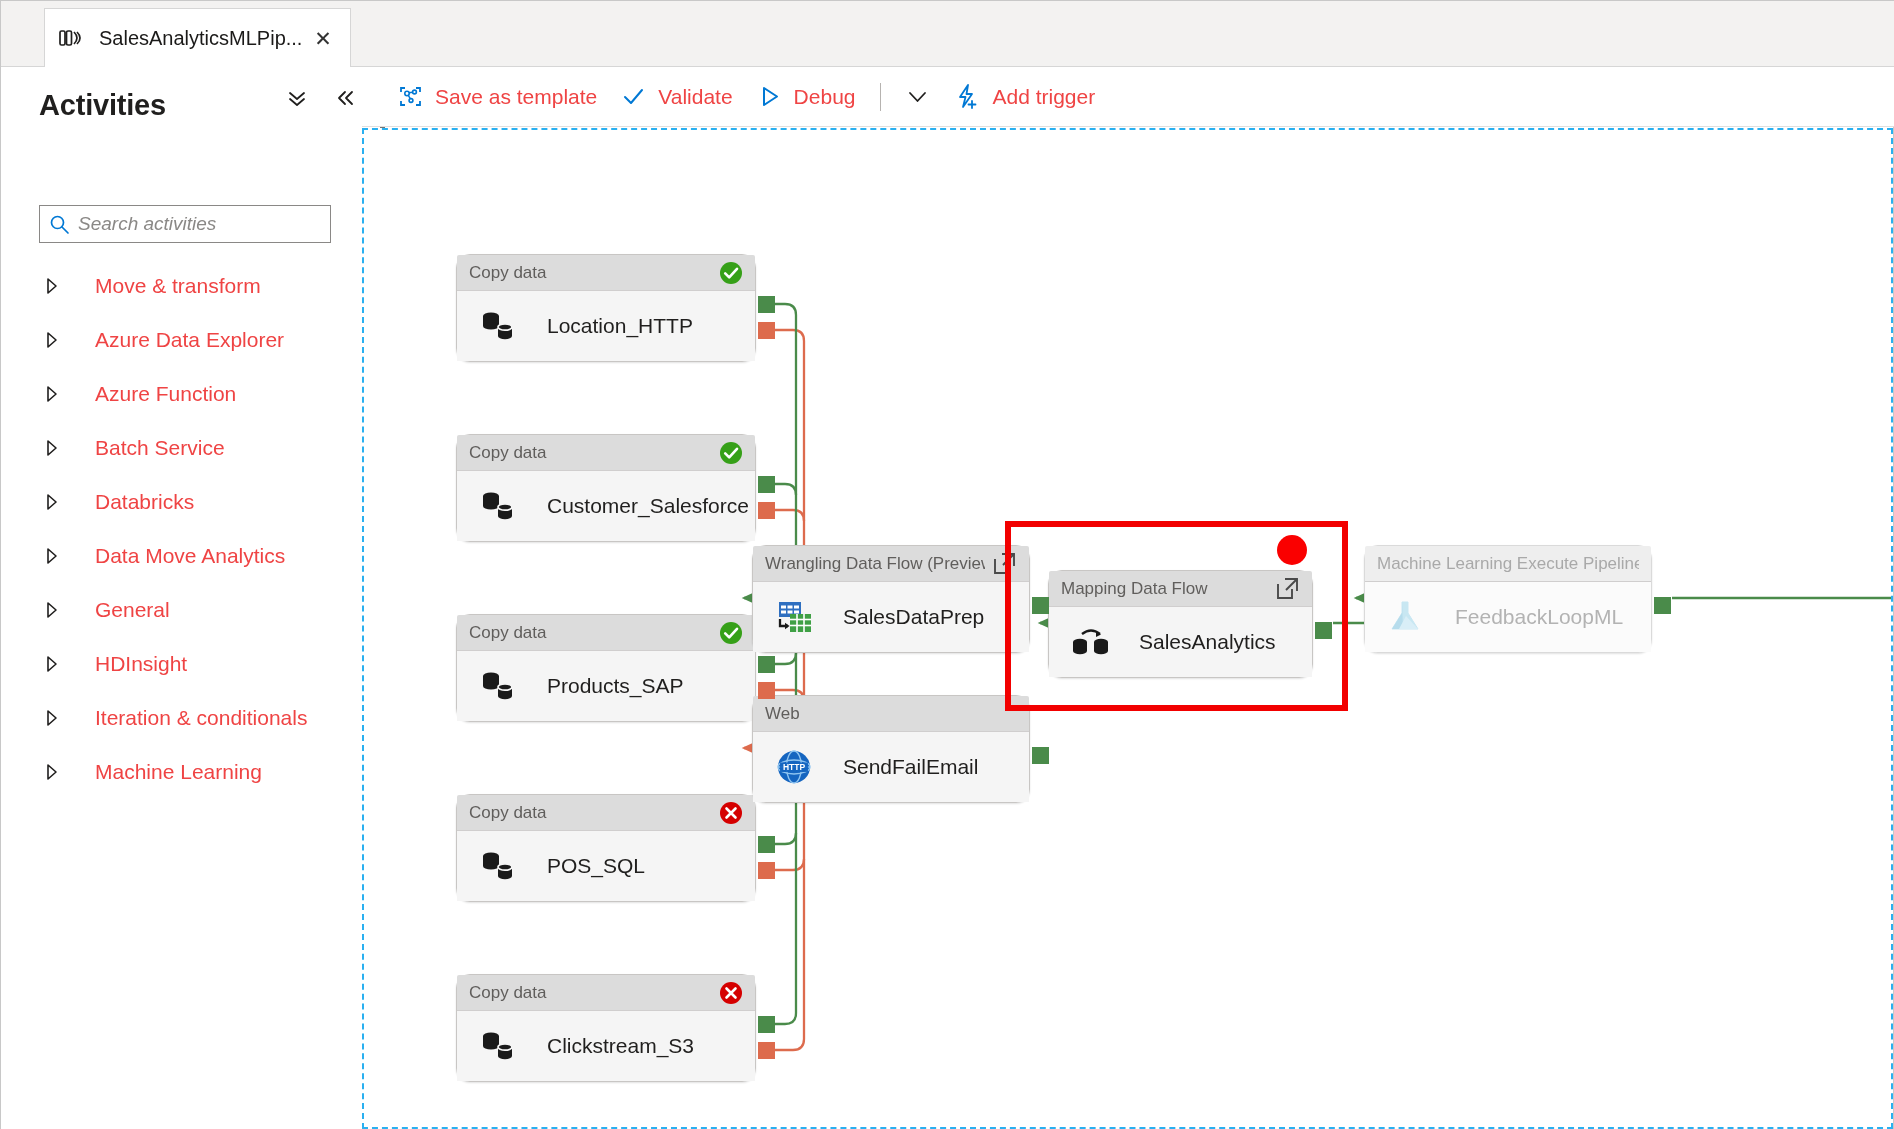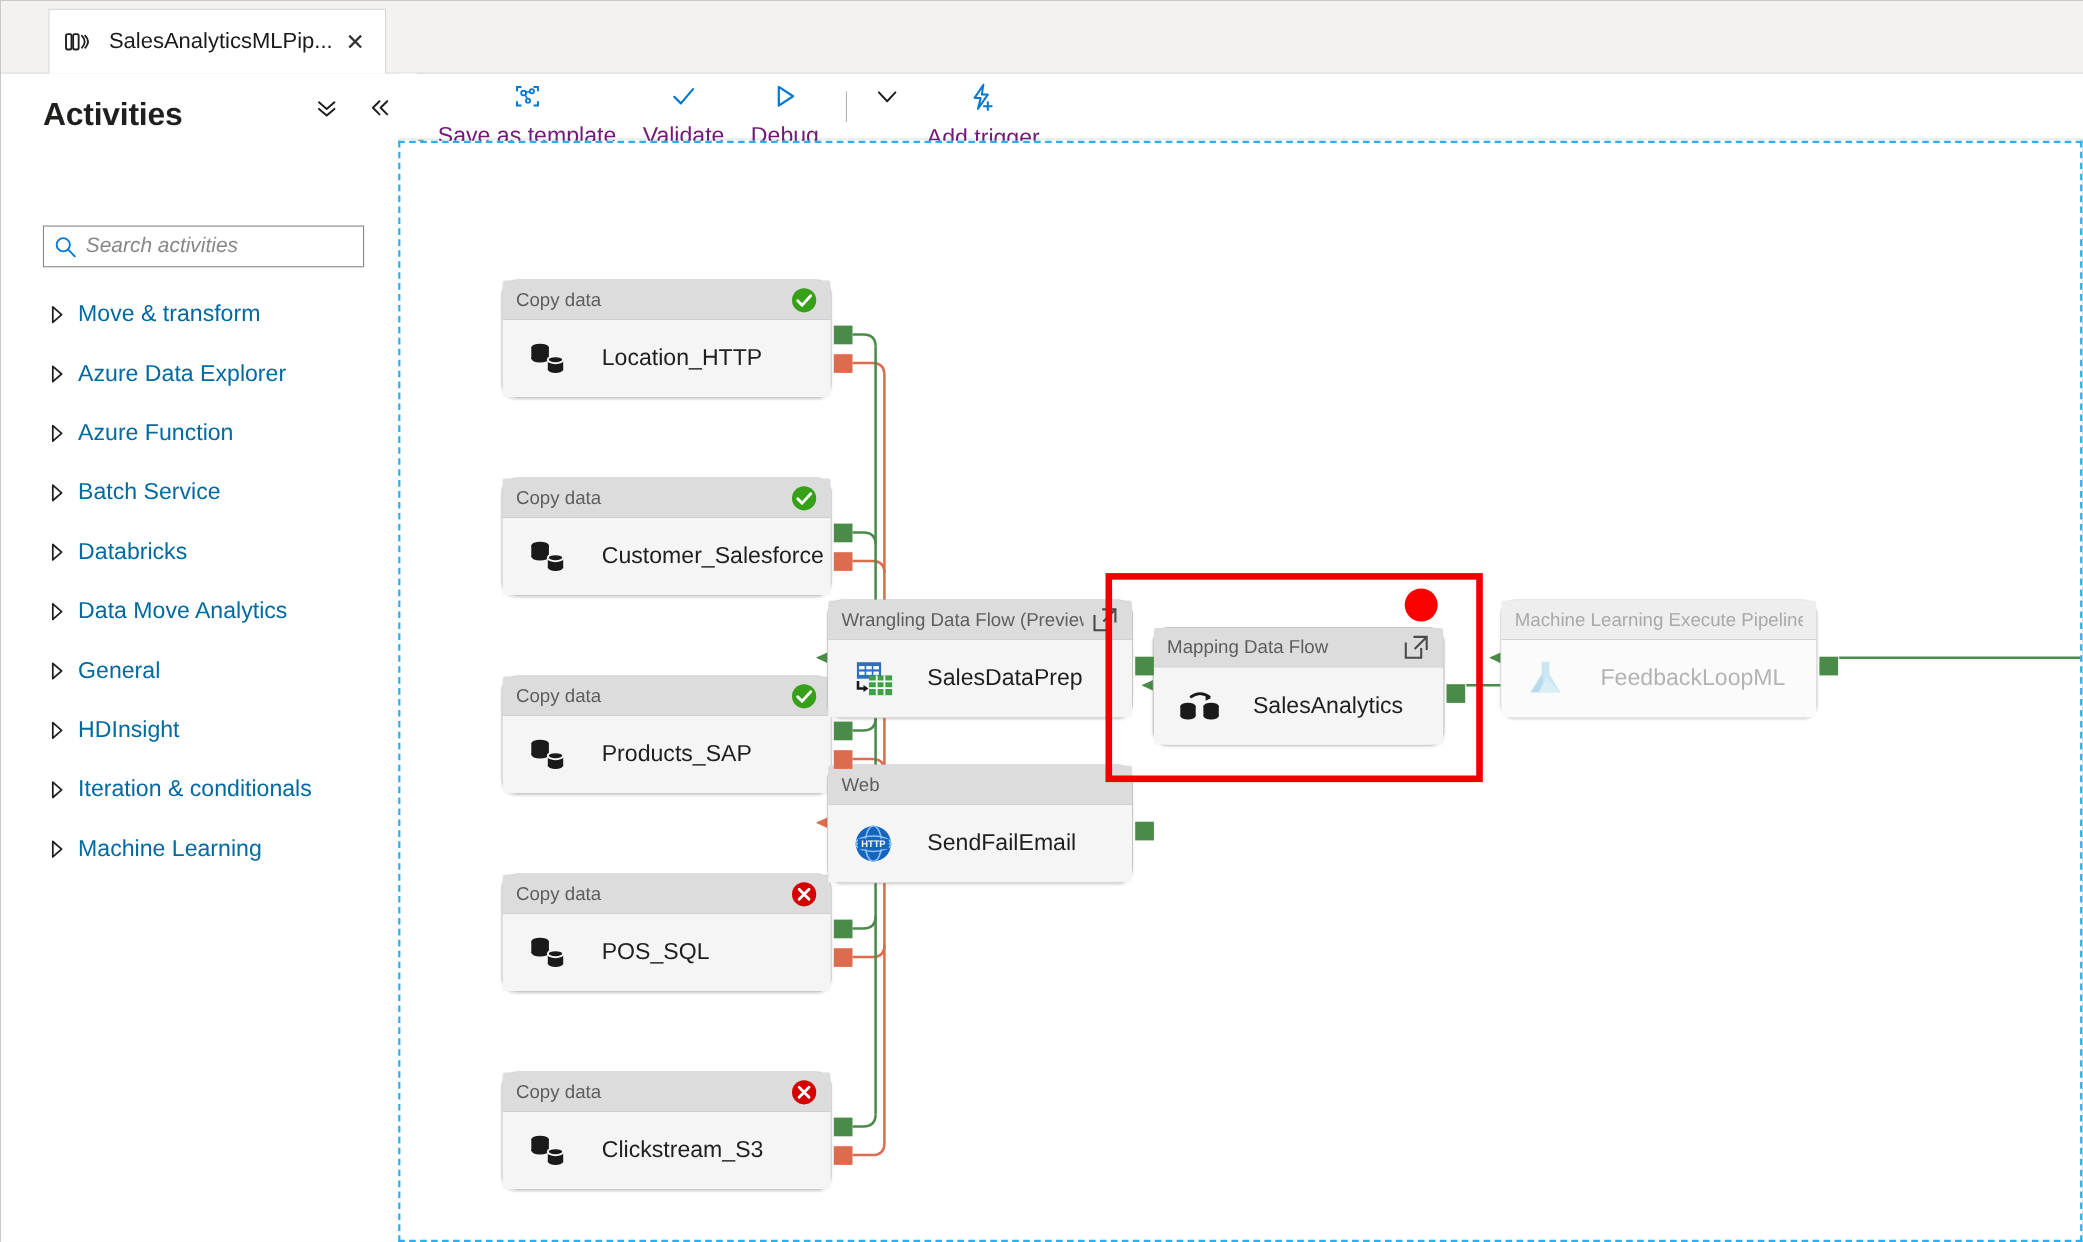--- a/index.html
+++ b/index.html
@@ -93,35 +93,35 @@
   .act-list { position: absolute; left: 0; top: 192px; width: 360px; }
   .act-item {
     height: 54px; display: flex; align-items: center;
     padding-left: 44px; cursor: pointer;
   }
   .act-caret {
     width: 22px; flex: none; color: #201f1e;
     font-size: 15px; line-height: 1;
     display: flex; align-items: center; justify-content: flex-start;
   }
-  .act-label { font-size: 21px; color: #0369a1; margin-left: 4px; }
+  .act-label { font-size: 21px; color: #ef4444; margin-left: 28px; }
 
   
   .toolbar {
     position: absolute; left: 361px; top: 66px;
     width: 1532px; height: 60px;
     background: #ffffff;
     border-bottom: 1px solid #e1dfdd;
     display: flex; align-items: center;
     padding-left: 24px;
   }
   .tb-btn {
     display: flex; align-items: center; height: 44px;
-    padding: 0 12px; cursor: pointer; color: #701a75;
-    font-size: 21px; gap: 12px; flex-direction: column;
+    padding: 0 12px; cursor: pointer; color: #ef4444;
+    font-size: 21px; gap: 12px;
   }
   .tb-sep {
     width: 1px; height: 28px; background: #b6b3b0; margin: 0 12px;
   }
   .tb-icon { display: flex; align-items: center; justify-content: center; }
 
   
   .canvas {
     position: absolute; left: 361px; top: 127px;
     width: 1531px; height: 1001px;

